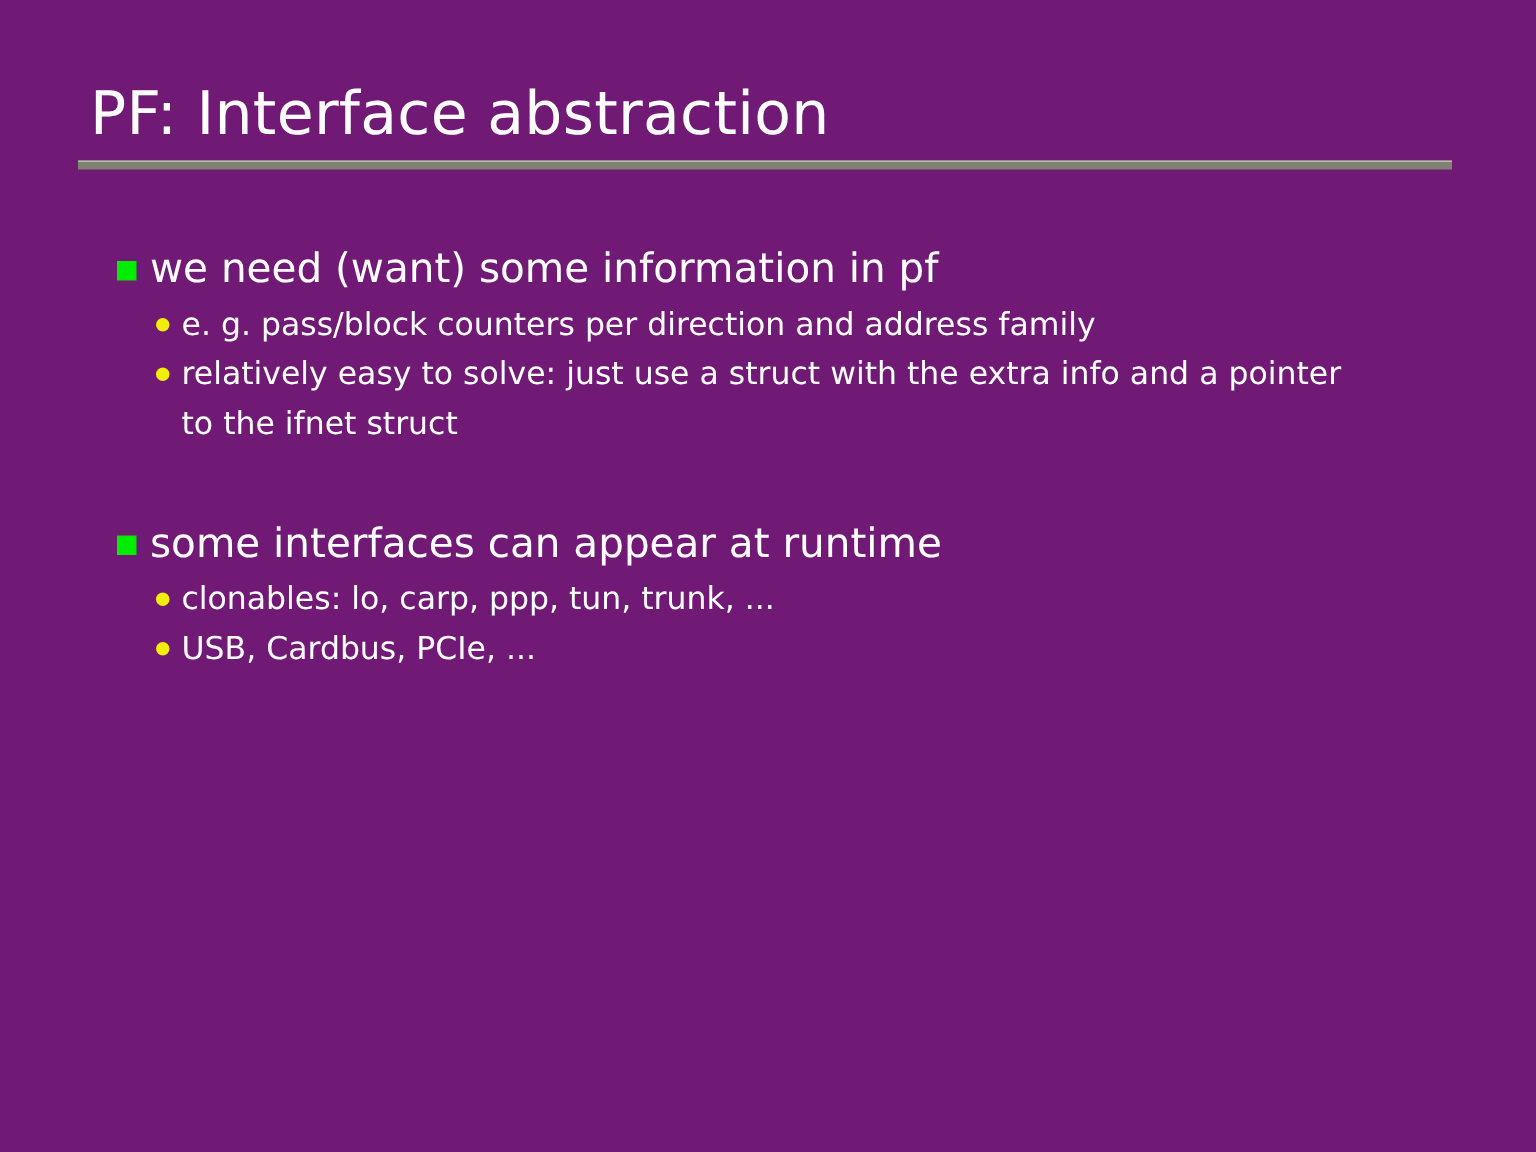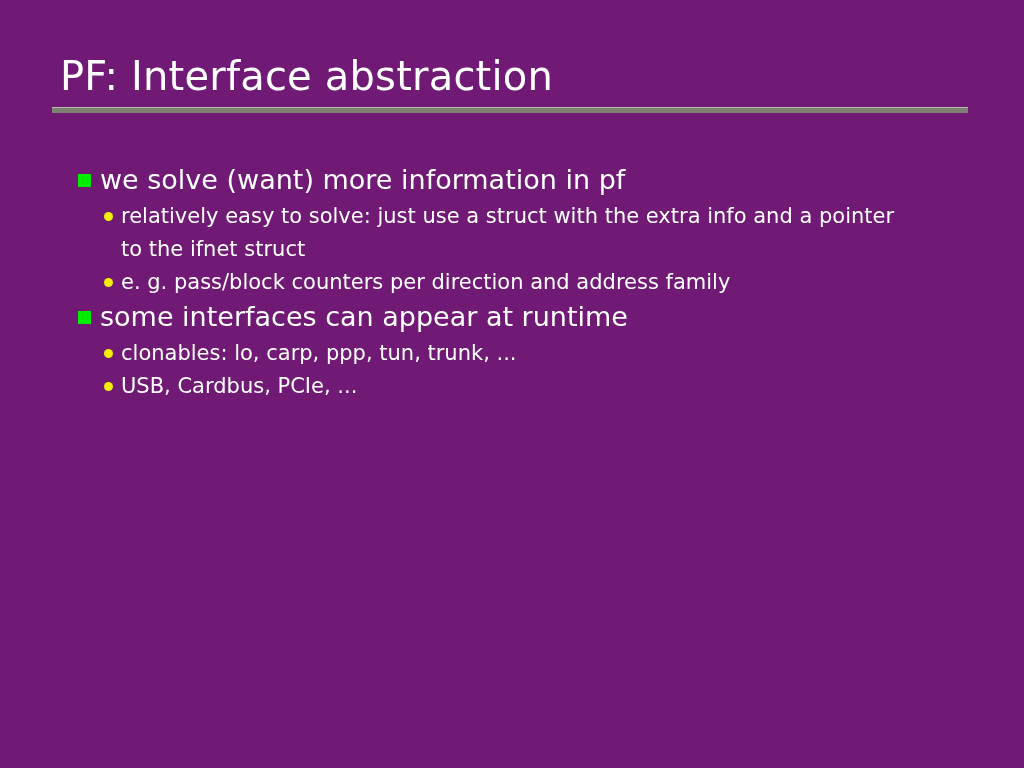--- a/index.html
+++ b/index.html
@@ -46,21 +46,21 @@
 
   
   .body-block {
     position: absolute;
     left: 78px;
     top: 162px;
     width: 900px;
   }
 
   .group { margin-bottom: 0; }
-  .group.spacer-top { }
+  .group.spacer-top { margin-top: 46px; }
 
   
   .l1 {
     position: relative;
     display: flex;
     align-items: flex-start;
     padding-left: 0;
     margin-bottom: 2px;
   }
   .l1 .marker-sq {
@@ -113,31 +113,31 @@
   <div class="title-block">
     <div class="slide-title">PF: Interface abstraction</div>
     <div class="title-rule"></div>
   </div>
 
   <div class="body-block">
 
     <div class="group">
       <div class="l1">
         <span class="marker-sq"></span>
-        <span class="l1-text">we solve (want) more information in pf</span>
+        <span class="l1-text">we need (want) some information in pf</span>
+      </div>
+
+      <div class="l2">
+        <span class="marker-dot"></span>
+        <span class="l2-text">e. g. pass/block counters per direction and address family</span>
       </div>
 
       <div class="l2 wrapping">
         <span class="marker-dot"></span>
         <span class="l2-text">relatively easy to solve: just use a struct with the extra info and a pointer to the ifnet struct</span>
-      </div>
-
-      <div class="l2">
-        <span class="marker-dot"></span>
-        <span class="l2-text">e. g. pass/block counters per direction and address family</span>
       </div>
     </div>
 
     <div class="group spacer-top">
       <div class="l1">
         <span class="marker-sq"></span>
         <span class="l1-text">some interfaces can appear at runtime</span>
       </div>
 
       <div class="l2">

